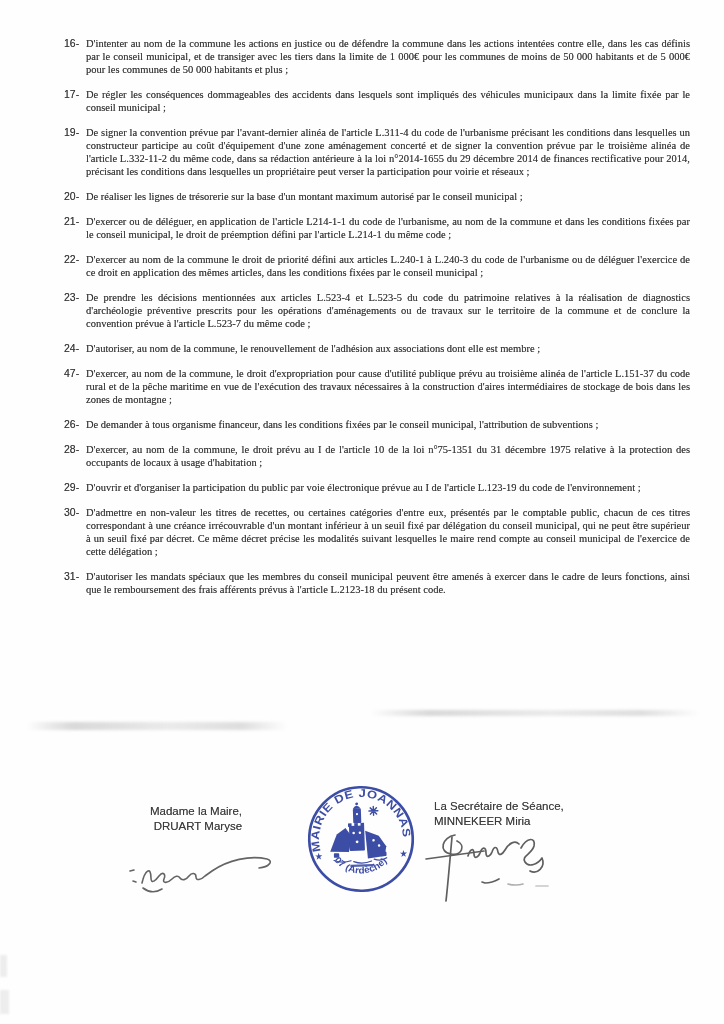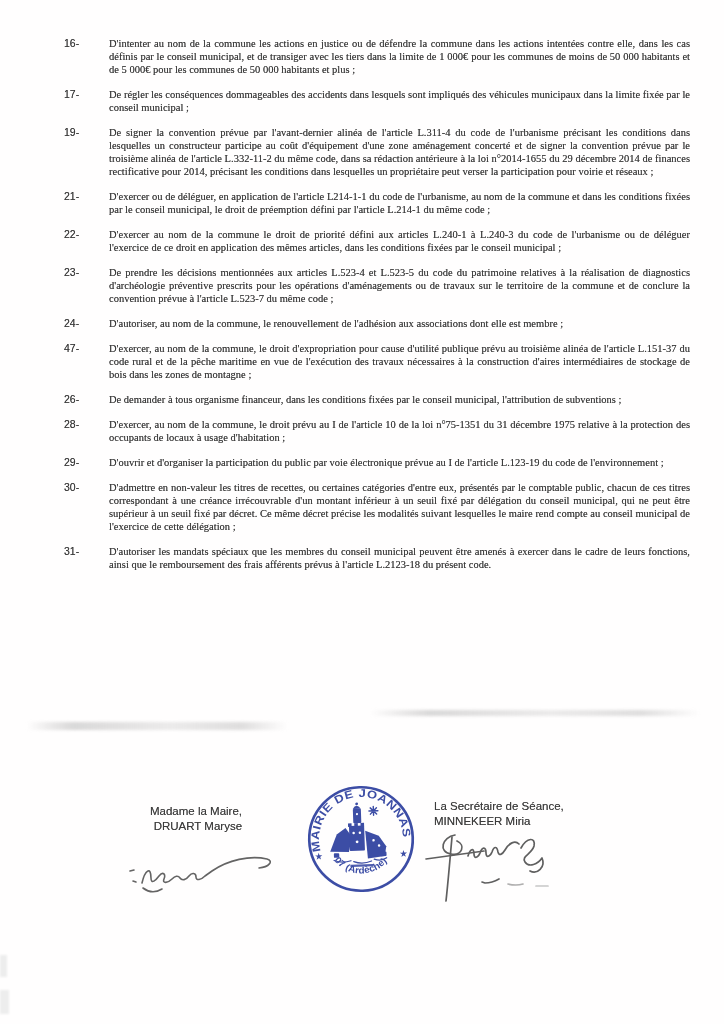--- a/index.html
+++ b/index.html
@@ -21,21 +21,20 @@
     position:absolute;
     left:64px;top:37px;
     width:626px;
   }
   .item{
     display:flex;
     margin-bottom:12px;
     font-size:10.5px;
     line-height:13px;
     text-shadow:0 0 .4px rgba(70,70,70,.75);
-    gap:23px;
   }
   .item .num{
     flex:0 0 22px;
     white-space:nowrap;
   }
   .item .txt{
     flex:1;
     text-align:justify;
     font-family:Liberation Serif, serif;
   }
@@ -96,20 +95,24 @@
       <span class="num">17-</span>
       <span class="txt">De régler les conséquences dommageables des accidents dans lesquels sont impliqués des véhicules municipaux dans la limite fixée par le conseil municipal ;</span>
     </div>
 
 
     <div class="item">
       <span class="num">19-</span>
       <span class="txt">De signer la convention prévue par l'avant-dernier alinéa de l'article L.311-4 du code de l'urbanisme précisant les conditions dans lesquelles un constructeur participe au coût d'équipement d'une zone aménagement concerté et de signer la convention prévue par le troisième alinéa de l'article L.332-11-2 du même code, dans sa rédaction antérieure à la loi n°2014-1655 du 29 décembre 2014 de finances rectificative pour 2014, précisant les conditions dans lesquelles un propriétaire peut verser la participation pour voirie et réseaux ;</span>
     </div>
 
+    <div class="item">
+      <span class="num">20-</span>
+      <span class="txt">De réaliser les lignes de trésorerie sur la base d'un montant maximum autorisé par le conseil municipal ;</span>
+    </div>
 
     <div class="item">
       <span class="num">21-</span>
       <span class="txt">D'exercer ou de déléguer, en application de l'article L214-1-1 du code de l'urbanisme, au nom de la commune et dans les conditions fixées par le conseil municipal, le droit de préemption défini par l'article L.214-1 du même code ;</span>
     </div>
 
     <div class="item">
       <span class="num">22-</span>
       <span class="txt">D'exercer au nom de la commune le droit de priorité défini aux articles L.240-1 à L.240-3 du code de l'urbanisme ou de déléguer l'exercice de ce droit en application des mêmes articles, dans les conditions fixées par le conseil municipal ;</span>
     </div>

